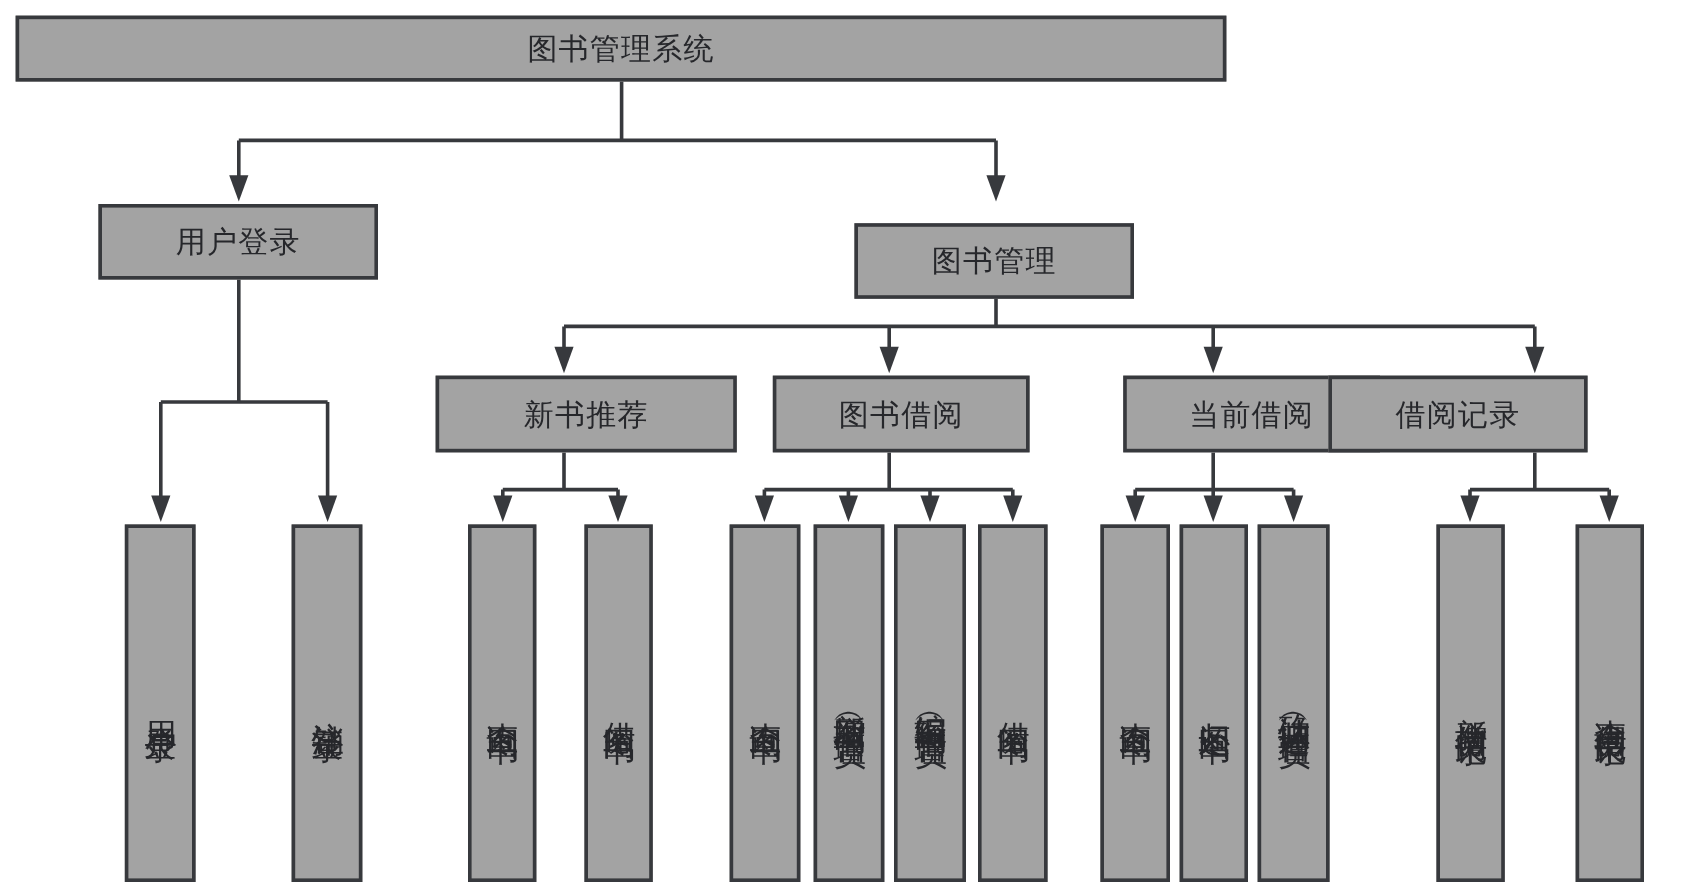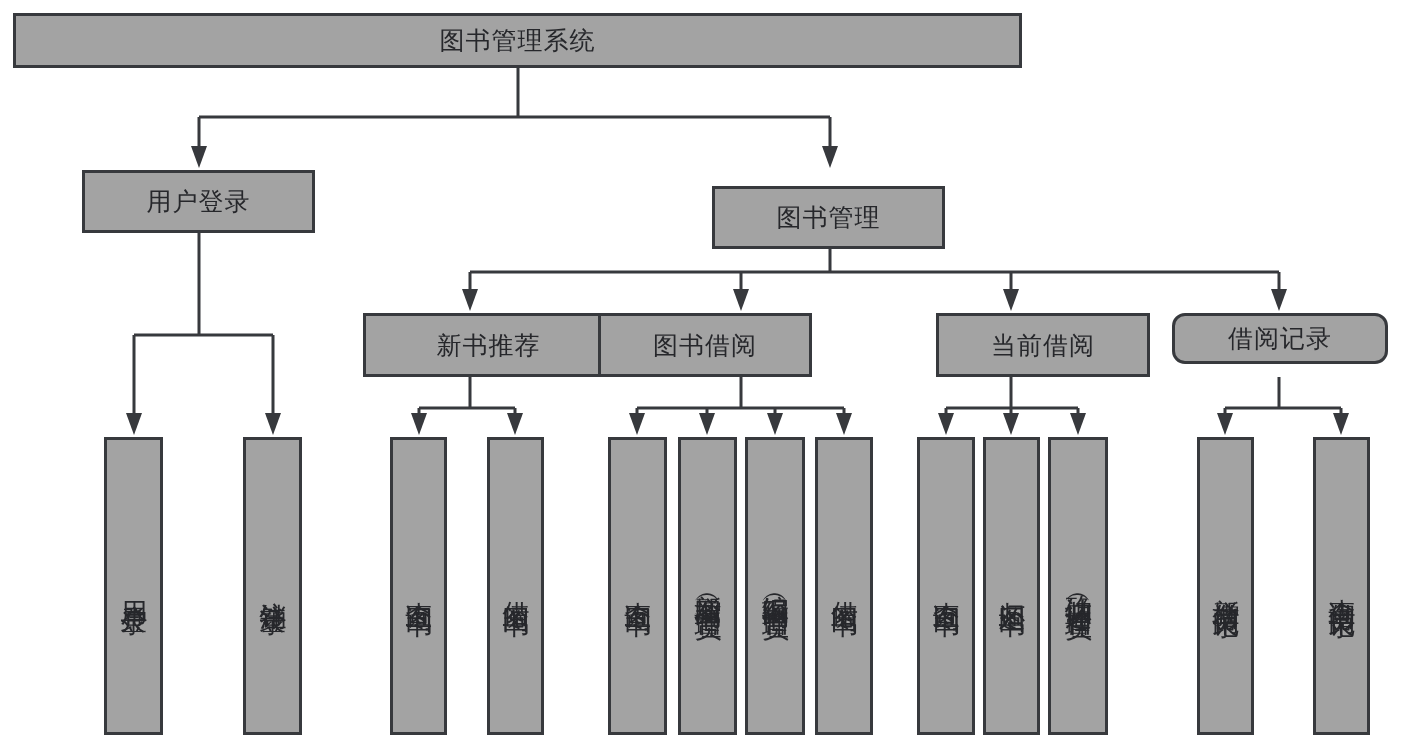--- a/index.html
+++ b/index.html
@@ -100,23 +100,23 @@
       <polygon points="1333,413 1349,413 1341,435"></polygon>
     </g>
   </svg>
 
   <div class="node h-node" style="left:13px; top:13px; width:1009px; height:55px;">图书管理系统</div>
 
   <div class="node h-node" style="left:82px; top:170px; width:233px; height:63px;">用户登录</div>
   <div class="node h-node" style="left:712px; top:170px; width:233px; height:63px;margin-top:16px;">图书管理</div>
 
   <div class="node h-node" style="left:363px; top:313px; width:251px; height:64px;">新书推荐</div>
-  <div class="node h-node" style="left:598px; top:313px; width:214px; height:64px;">图书借阅</div>
+  <div class="node h-node" style="left:644px; top:313px; width:214px; height:64px;">图书借阅</div>
   <div class="node h-node" style="left:936px; top:313px; width:214px; height:64px;">当前借阅</div>
-  <div class="node h-node" style="left:1172px; top:313px; width:216px; height:51px;border-radius:13px;">借阅记录</div>
+  <div class="node h-node" style="left:1107px; top:313px; width:216px; height:64px;">借阅记录</div>
 
   <div class="node v-node" style="left:104px; top:437px; width:59px; height:298px;">
     <span>用户登录</span>
   </div>
   <div class="node v-node" style="left:243px; top:437px; width:59px; height:298px;">
     <span>注销登录</span>
   </div>
 
   <div class="node v-node" style="left:390px; top:437px; width:57px; height:298px;">
     <span>查询图书</span>

